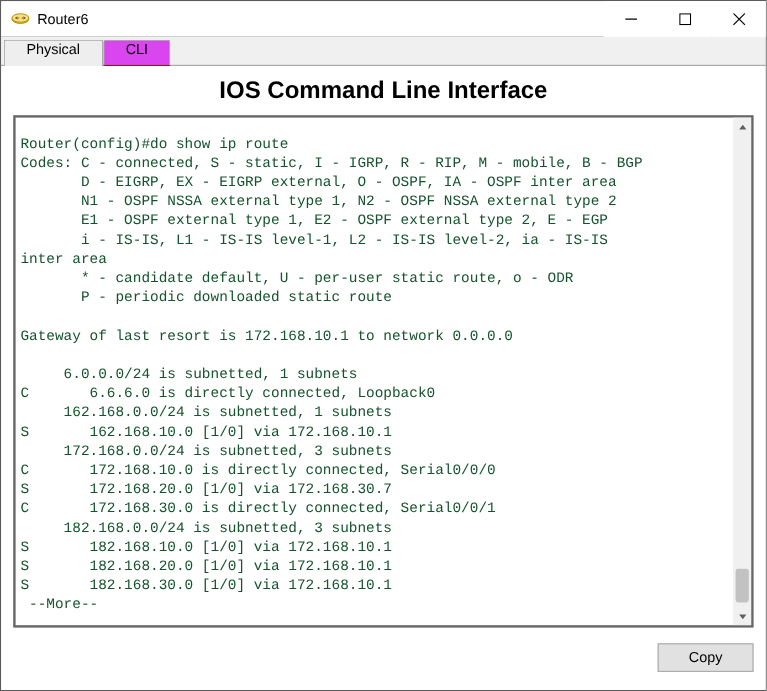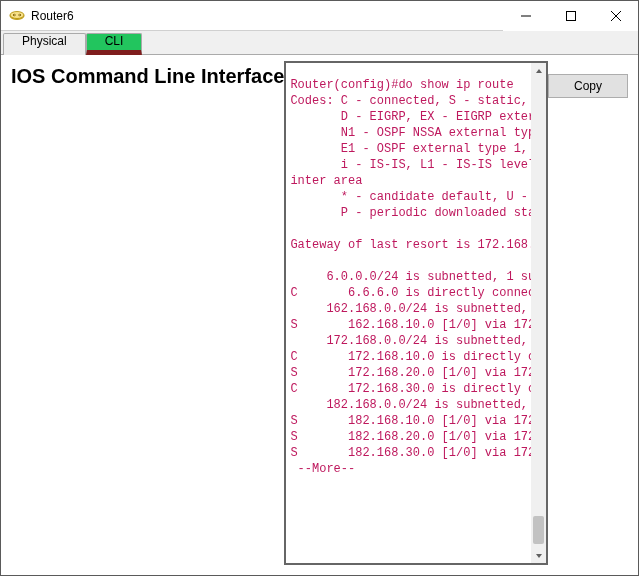--- a/index.html
+++ b/index.html
@@ -70,30 +70,30 @@
     margin-right: 0px;
     margin-bottom: -1px;
     background: #eee;
     display: flex;
     align-items: flex-start;
     font-size: 12px;
     box-sizing: border-box;
     border-radius: 2px 2px 0 0;
   }
   .tab.active {
-    background: #22c55e;
-    border-bottom: 5px solid #7f1d1d;
+    background: #d946ef;
+    border-bottom: 1px solid #7f1d1d;
     z-index: 2;
     position: relative;
   }
   .tab-content {
     flex: 1;
     background: #fff;
     display: flex;
-    flex-direction: row;
+    flex-direction: column;
     padding: 6px 10px 10px 10px;
     box-sizing: border-box;
   }
   .cli-title {
     text-align: center;
     font-size: 20px;
     font-weight: 600;
     margin: 4px 0 8px 0;
   }
   .terminal-wrap {
@@ -109,21 +109,21 @@
     top: 0;
     bottom: 0;
     left: 0;
     right: 15px;
     overflow: hidden;
     font-family: "Courier New", monospace;
     font-size: 12px;
     line-height: 16px;
     white-space: pre;
     padding: 2px 4px;
-    color: #be185d;
+    color: #14532d;
     box-sizing: border-box;
   }
   .scrollbar {
     position: absolute;
     top: 0;
     right: 0;
     bottom: 0;
     width: 15px;
     background: #f0f0f0;
     display: flex;

